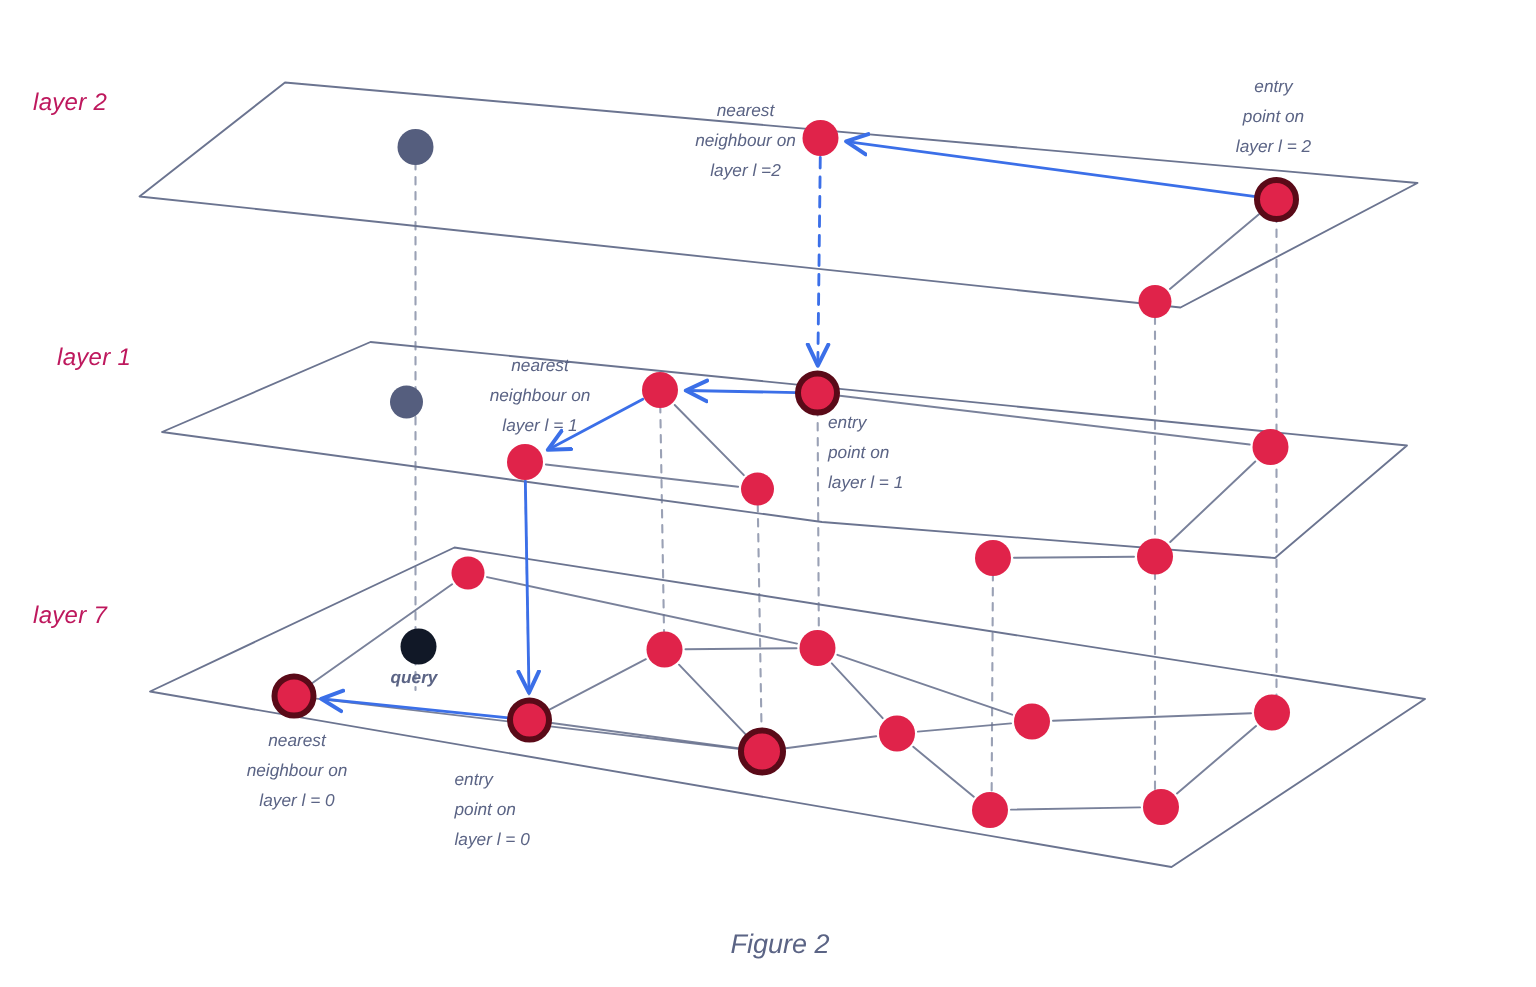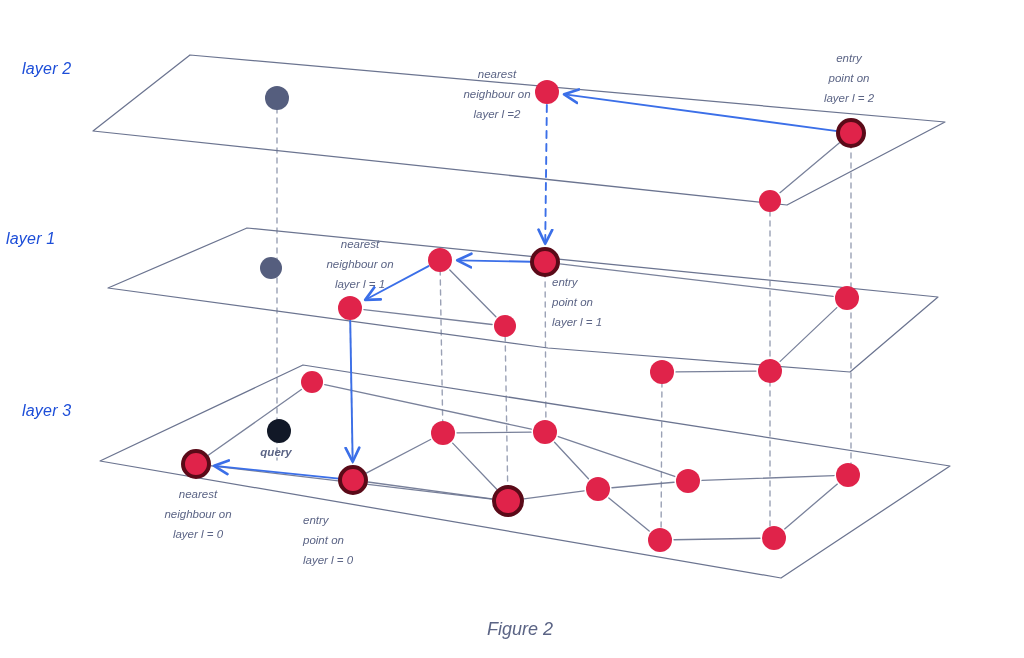--- a/index.html
+++ b/index.html
@@ -11,21 +11,21 @@
     position:relative;
   }
   #stage{position:absolute;inset:0;width:1024px;height:658px;}
   svg#diagram{position:absolute;left:0;top:0;width:1024px;height:658px;}
 
   .layer-label{
     position:absolute;
     font-family:"Liberation Sans", sans-serif;
     font-style:italic;
     font-size:16px;
-    color:#1d4ed8;
+    color:#be185d;
     letter-spacing:.2px;
     white-space:nowrap;
   }
   .annot{
     position:absolute;
     font-family:"Liberation Sans", sans-serif;
     font-style:italic;
     font-size:11.5px;
     line-height:20px;
     color:#5b6485;
@@ -172,22 +172,22 @@
           <circle cx="660" cy="540" r="12" fill="#e0234a" stroke="none" stroke-width="0"></circle>
         </g>
         <g>
           <circle cx="774" cy="538" r="12" fill="#e0234a" stroke="none" stroke-width="0"></circle>
         </g>
       </g>
   </svg>
 
   <div id="labels-layer">
       <div class="layer-label" style="left: 22px; top: 60px;">layer 2</div>
-      <div class="layer-label" style="left: 6px; top: 230px;">layer 1</div>
-      <div class="layer-label" style="left: 22px; top: 402px;">layer 3</div>
+      <div class="layer-label" style="left: 38px; top: 230px;">layer 1</div>
+      <div class="layer-label" style="left: 22px; top: 402px;">layer 7</div>
     </div>
   <div id="annots-layer">
       <div class="annot center" style="left: 452px; top: 64px; width: 90px;">nearest
 neighbour on
 layer l =2</div>
       <div class="annot center" style="left: 807px; top: 48px; width: 84px;">entry
 point on
 layer l = 2</div>
       <div class="annot center" style="left: 315px; top: 234px; width: 90px;">nearest
 neighbour on

